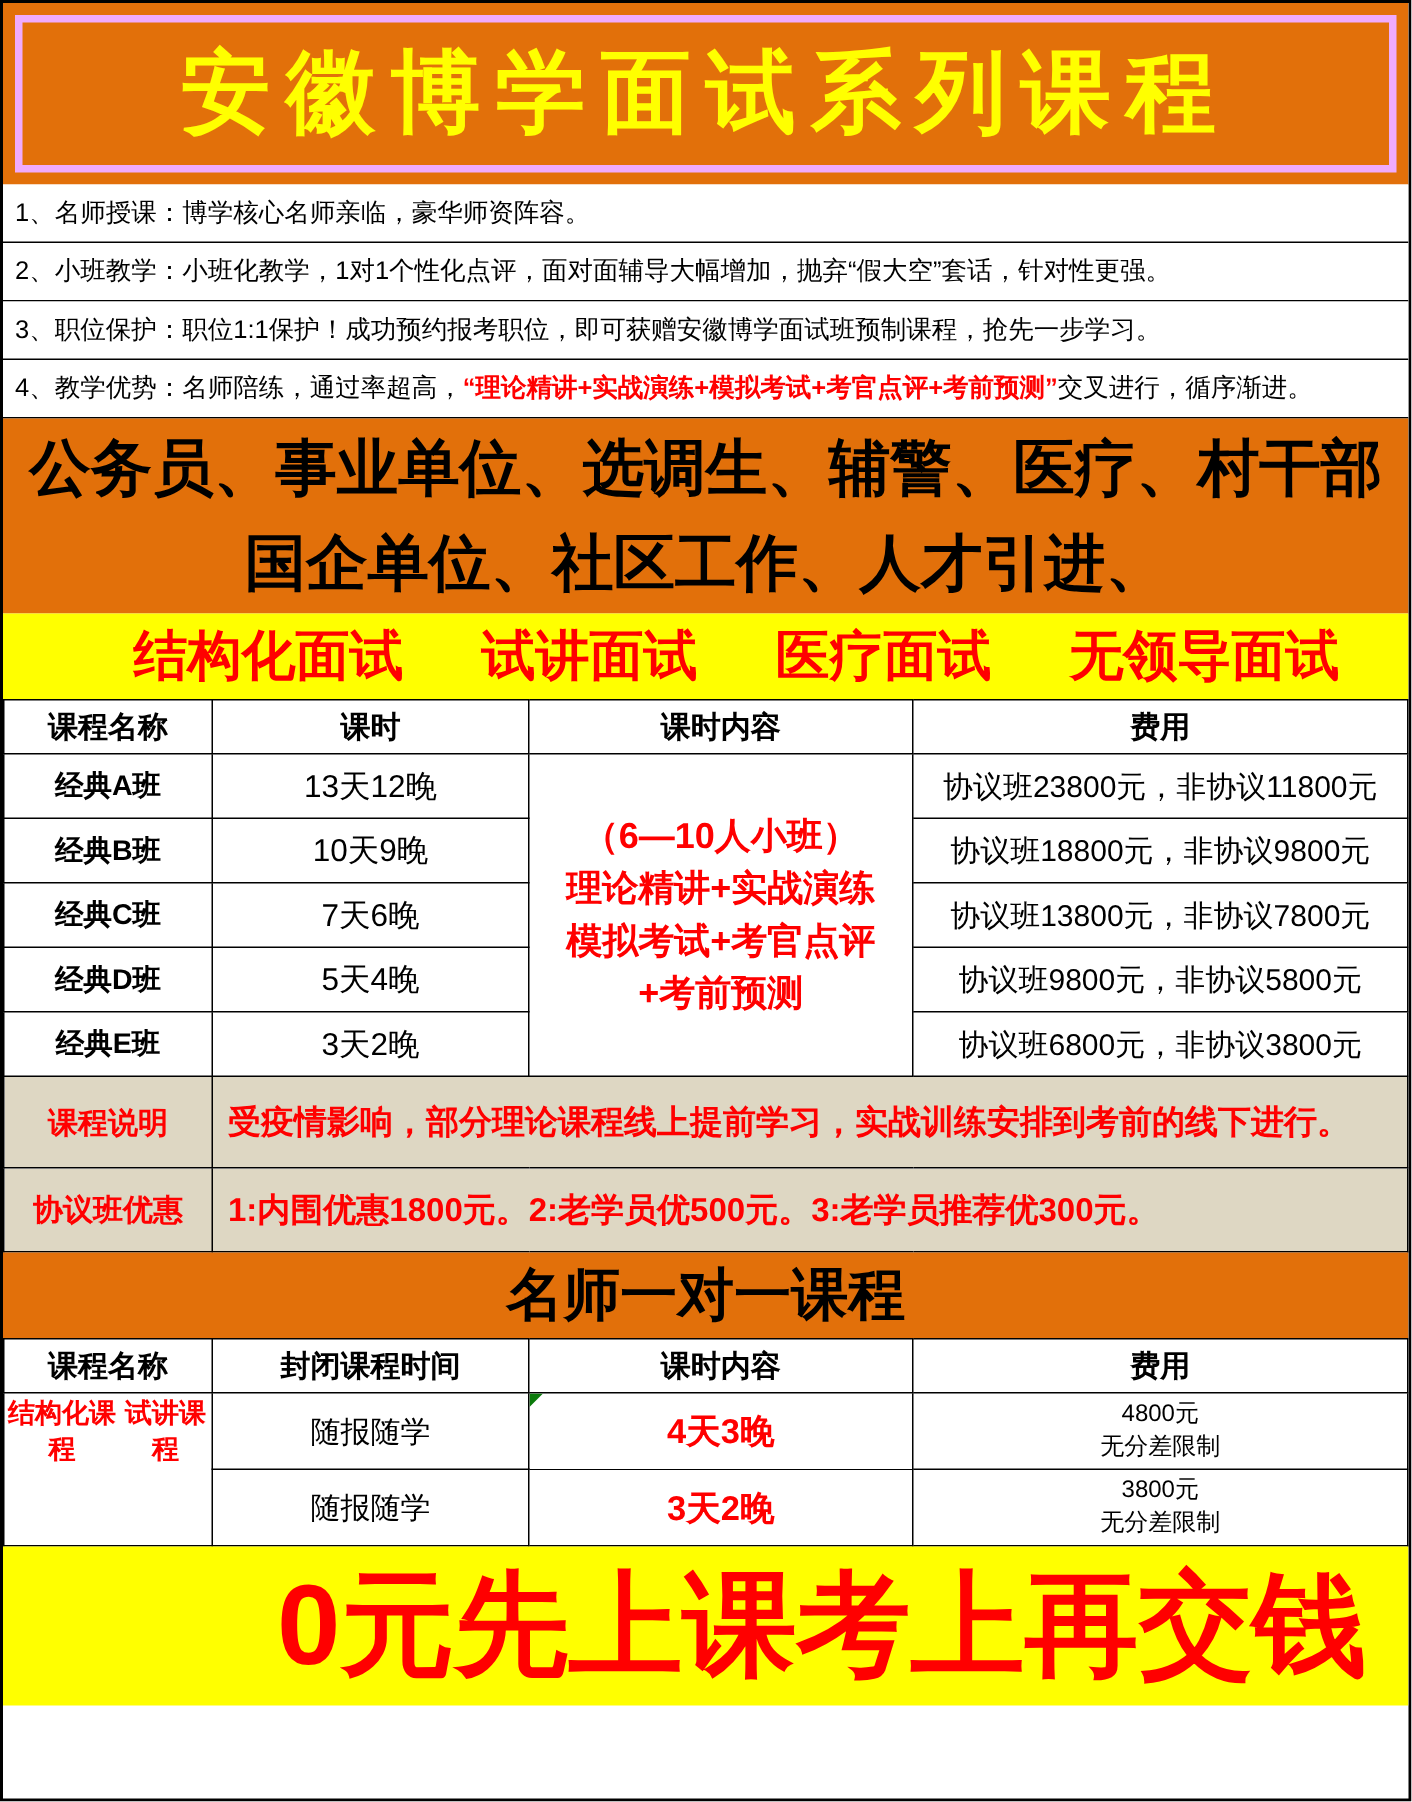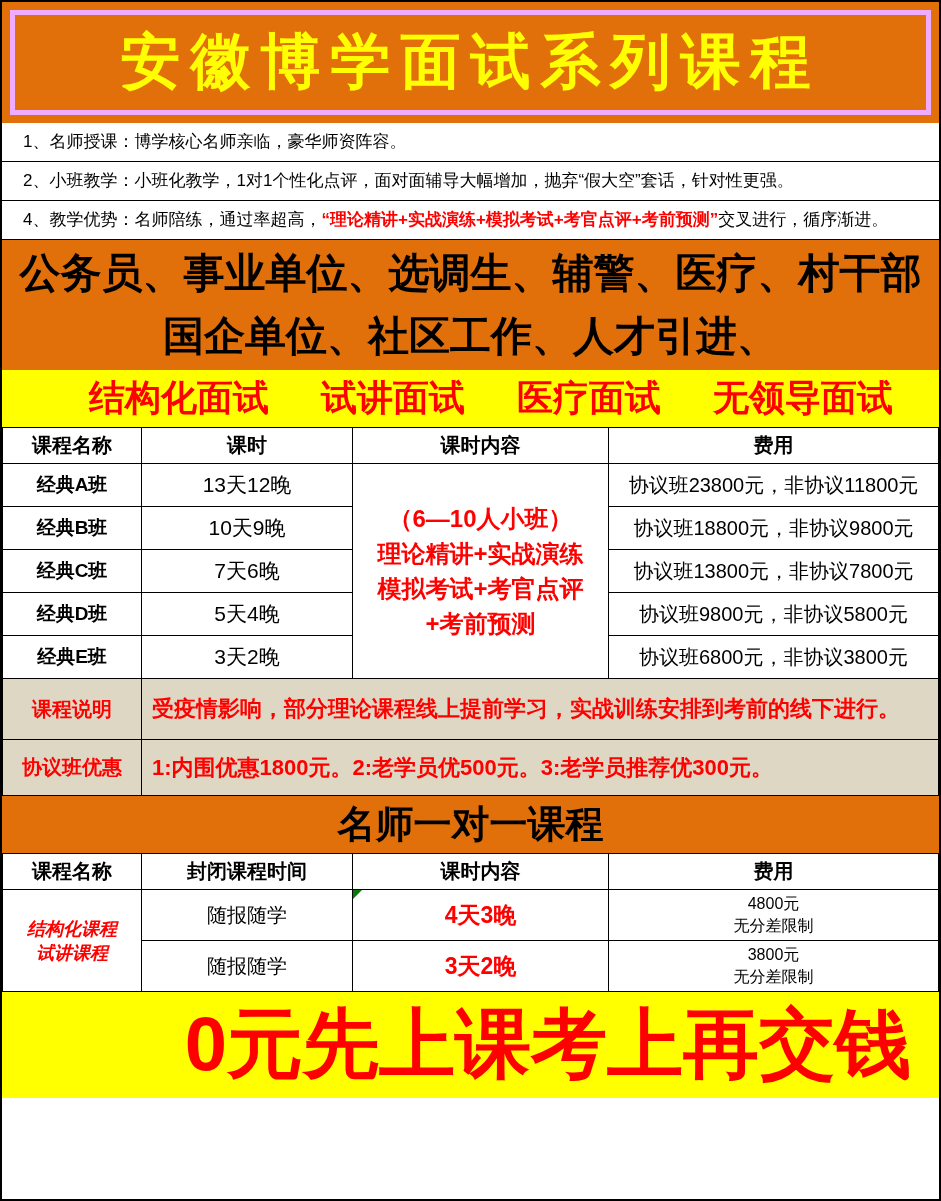--- a/index.html
+++ b/index.html
@@ -13,21 +13,21 @@
   
   .header { height:121px; background:var(--orange); padding:8px; }
   .title-box { height:100%; border:5px solid #f0abfc; display:flex; align-items:center; justify-content:center; }
   .title {
     color:var(--yellow); font-size:60px; font-weight:bold;
     font-family:"Liberation Serif", serif; letter-spacing:10px; white-space:nowrap;
   }
   
   .frow {
     height:39px; line-height:38px; border-bottom:1px solid #000;
-    padding-left:21px; font-size:17px; color:#000; white-space:nowrap; overflow:hidden;
+    padding-left:8px; font-size:17px; color:#000; white-space:nowrap; overflow:hidden;
     background:#fff;
   }
   .hl  { color:var(--red); font-weight:bold; }
   .hl5 { color:var(--red); font-weight:bold; font-size:22px; font-family:"Liberation Serif", serif; }
   
   .audience {
     height:130px; background:var(--orange); color:#000;
     display:flex; flex-direction:column; align-items:center; justify-content:center; gap:8px;
     font-weight:bold; font-size:41px; white-space:nowrap;
   }
@@ -50,21 +50,21 @@
   .ntext  { color:var(--red); font-weight:bold; font-size:22px; text-align:left; padding-left:10px; white-space:nowrap; }
   .note1 td { height:61px; }
   .note2 td { height:56px; }
   
   .banner2 {
     height:57px; background:var(--orange); color:#000;
     display:flex; align-items:center; justify-content:center;
     font-weight:bold; font-size:38px;
   }
   .t2name { color:var(--red); font-weight:bold; font-size:18px; background:#fff; }
-  .t2name .stack { display:flex; flex-direction:column; justify-content:center; height:100px;font-style:italic; }
+  .t2name .stack { display:flex; justify-content:flex-start; height:100px; }
   .t2time { font-size:20px; height:51px; background:#fff; }
   .t2content { color:var(--red); font-weight:bold; font-size:23px; position:relative; background:#fff;margin-left:24px; }
   .corner {
     position:absolute; top:0; left:0; width:0; height:0;
     border-top:9px solid var(--green); border-right:9px solid transparent;
   }
   .t2price { font-size:16px; line-height:22px; background:#fff; }
   
   .footer {
     height:106px; background:var(--yellow); color:var(--red);
@@ -80,20 +80,21 @@
 
   <div class="header">
     <div class="title-box">
       <div class="title">安徽博学面试系列课程</div>
     </div>
   </div>
 
   <div>
     <div class="frow"><span>1、名师授课：</span><span>博学核心名师亲临，豪华师资阵容。</span></div>
     <div class="frow"><span>2、小班教学：</span><span>小班化教学，1对1个性化点评，面对面辅导大幅增加，抛弃“假大空”套话，针对性更强。</span></div>
+    <div class="frow"><span>3、职位保护：</span><span>职位1:1保护！成功预约报考职位，即可获赠安徽博学面试班预制课程，抢先一步学习。</span></div>
     <div class="frow"><span>4、教学优势：</span><span>名师陪练，通过率超高，</span><span class="hl">“理论精讲+实战演练+模拟考试+考官点评+考前预测”</span><span>交叉进行，循序渐进。</span></div>
   </div>
 
   <div class="audience">
     <div>公务员、事业单位、选调生、辅警、医疗、村干部</div>
     <div>国企单位、社区工作、人才引进、</div>
   </div>
 
   <div class="types">
     <span>结构化面试</span>

